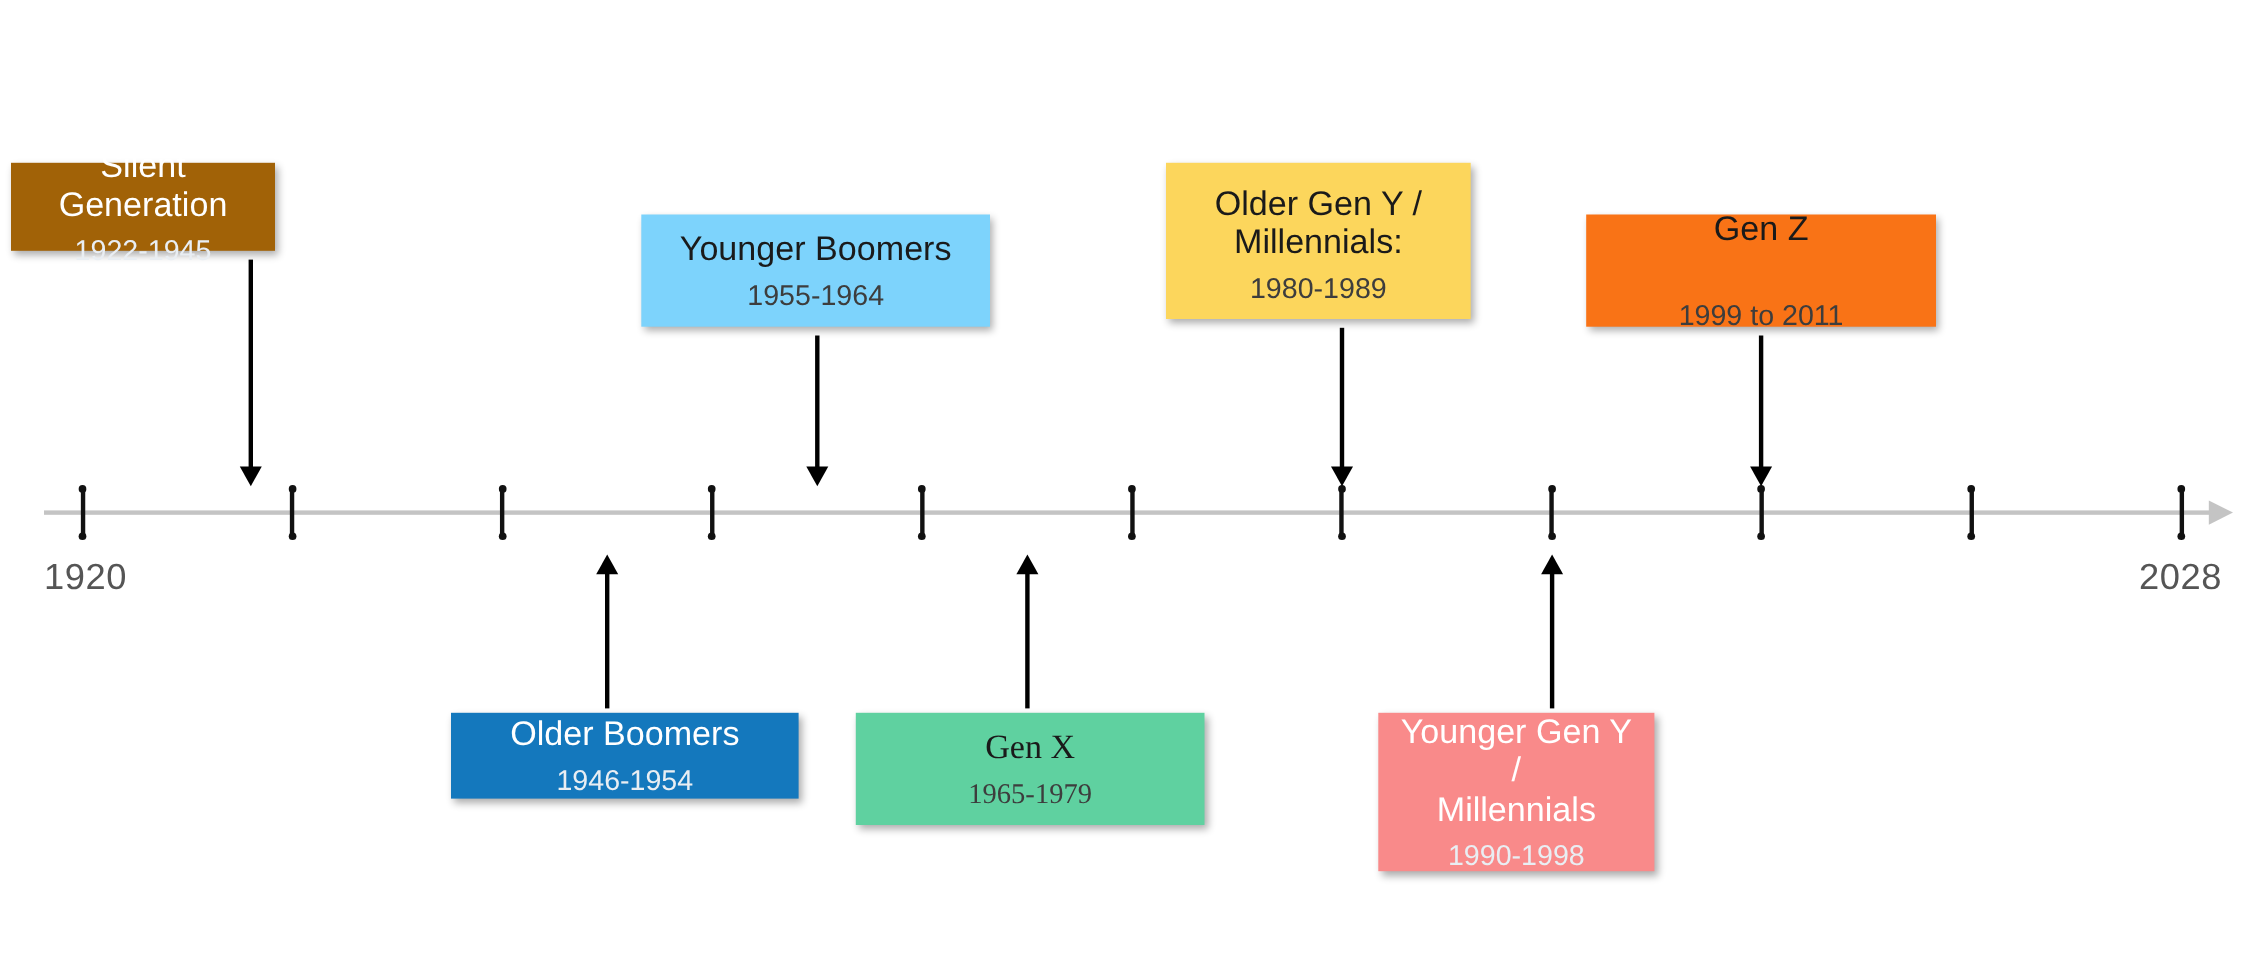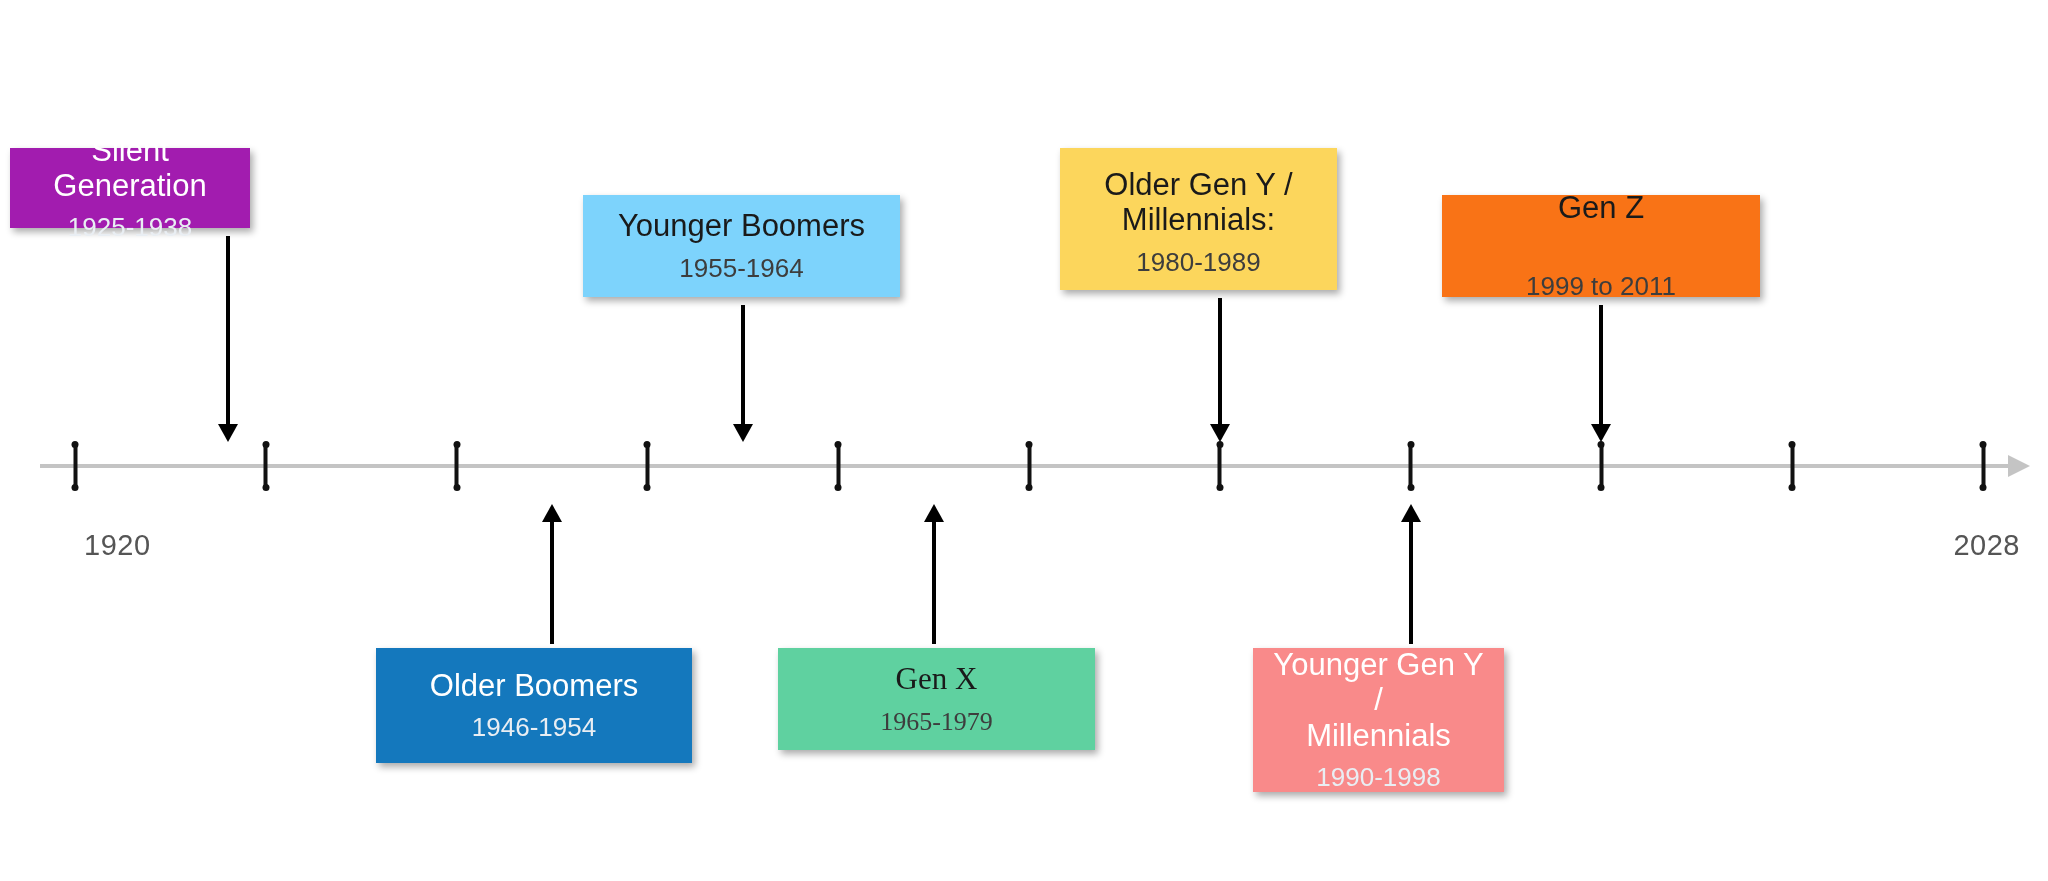--- a/index.html
+++ b/index.html
@@ -61,26 +61,25 @@
     height: 7px;
     border-radius: 50%;
     background: #111111;
   }
   .tick .cap.top { top: 0; }
   .tick .cap.bot { bottom: 0; }
 
   
   .axis-label {
     position: absolute;
-    top: 529px;
-    font-size: 29px;
+    top: 505px;
+    font-size: 33px;
     color: #555555;
     letter-spacing: 0.5px;
     white-space: nowrap;
-    margin-left: 44px;
   }
   .axis-label.start { left: 40px; }
   .axis-label.end   { right: 28px; }
 
   
   .connector {
     position: absolute;
     width: 20px;
     transform: translateX(-10px);
   }
@@ -230,25 +229,25 @@
       <div class="connector up" style="left: 1410.6px; top: 504px; height: 140px;">
         <div class="shaft"></div>
         <div class="head"></div>
       </div>
       <div class="connector down" style="left: 1601.4px; top: 305px; height: 137px;">
         <div class="shaft"></div>
         <div class="head"></div>
       </div>
     </div>
   <div id="boxes">
-      <div class="gen-box dark" style="left: 10px; top: 148px; width: 240px; height: 80px; background: #a21caf;">
+      <div class="gen-box dark" style="left: 10px; top: 148px; width: 240px; height: 80px; background: #a16207;">
         <div class="gen-title">Silent Generation</div>
-        <div class="gen-years">1925-1938</div>
-      </div>
-      <div class="gen-box dark" style="left: 376px; top: 648px; width: 316px; height: 115px; background: rgb(20, 120, 189);">
+        <div class="gen-years">1922-1945</div>
+      </div>
+      <div class="gen-box dark" style="left: 410px; top: 648px; width: 316px; height: 78px; background: rgb(20, 120, 189);">
         <div class="gen-title">Older Boomers</div>
         <div class="gen-years">1946-1954</div>
       </div>
       <div class="gen-box light" style="left: 583px; top: 195px; width: 317px; height: 102px; background: #7dd3fc;">
         <div class="gen-title">Younger Boomers</div>
         <div class="gen-years">1955-1964</div>
       </div>
       <div class="gen-box light" style="left: 778px; top: 648px; width: 317px; height: 102px; background: rgb(95, 209, 160); font-family: Liberation Serif, serif;">
         <div class="gen-title">Gen X</div>
         <div class="gen-years">1965-1979</div>

